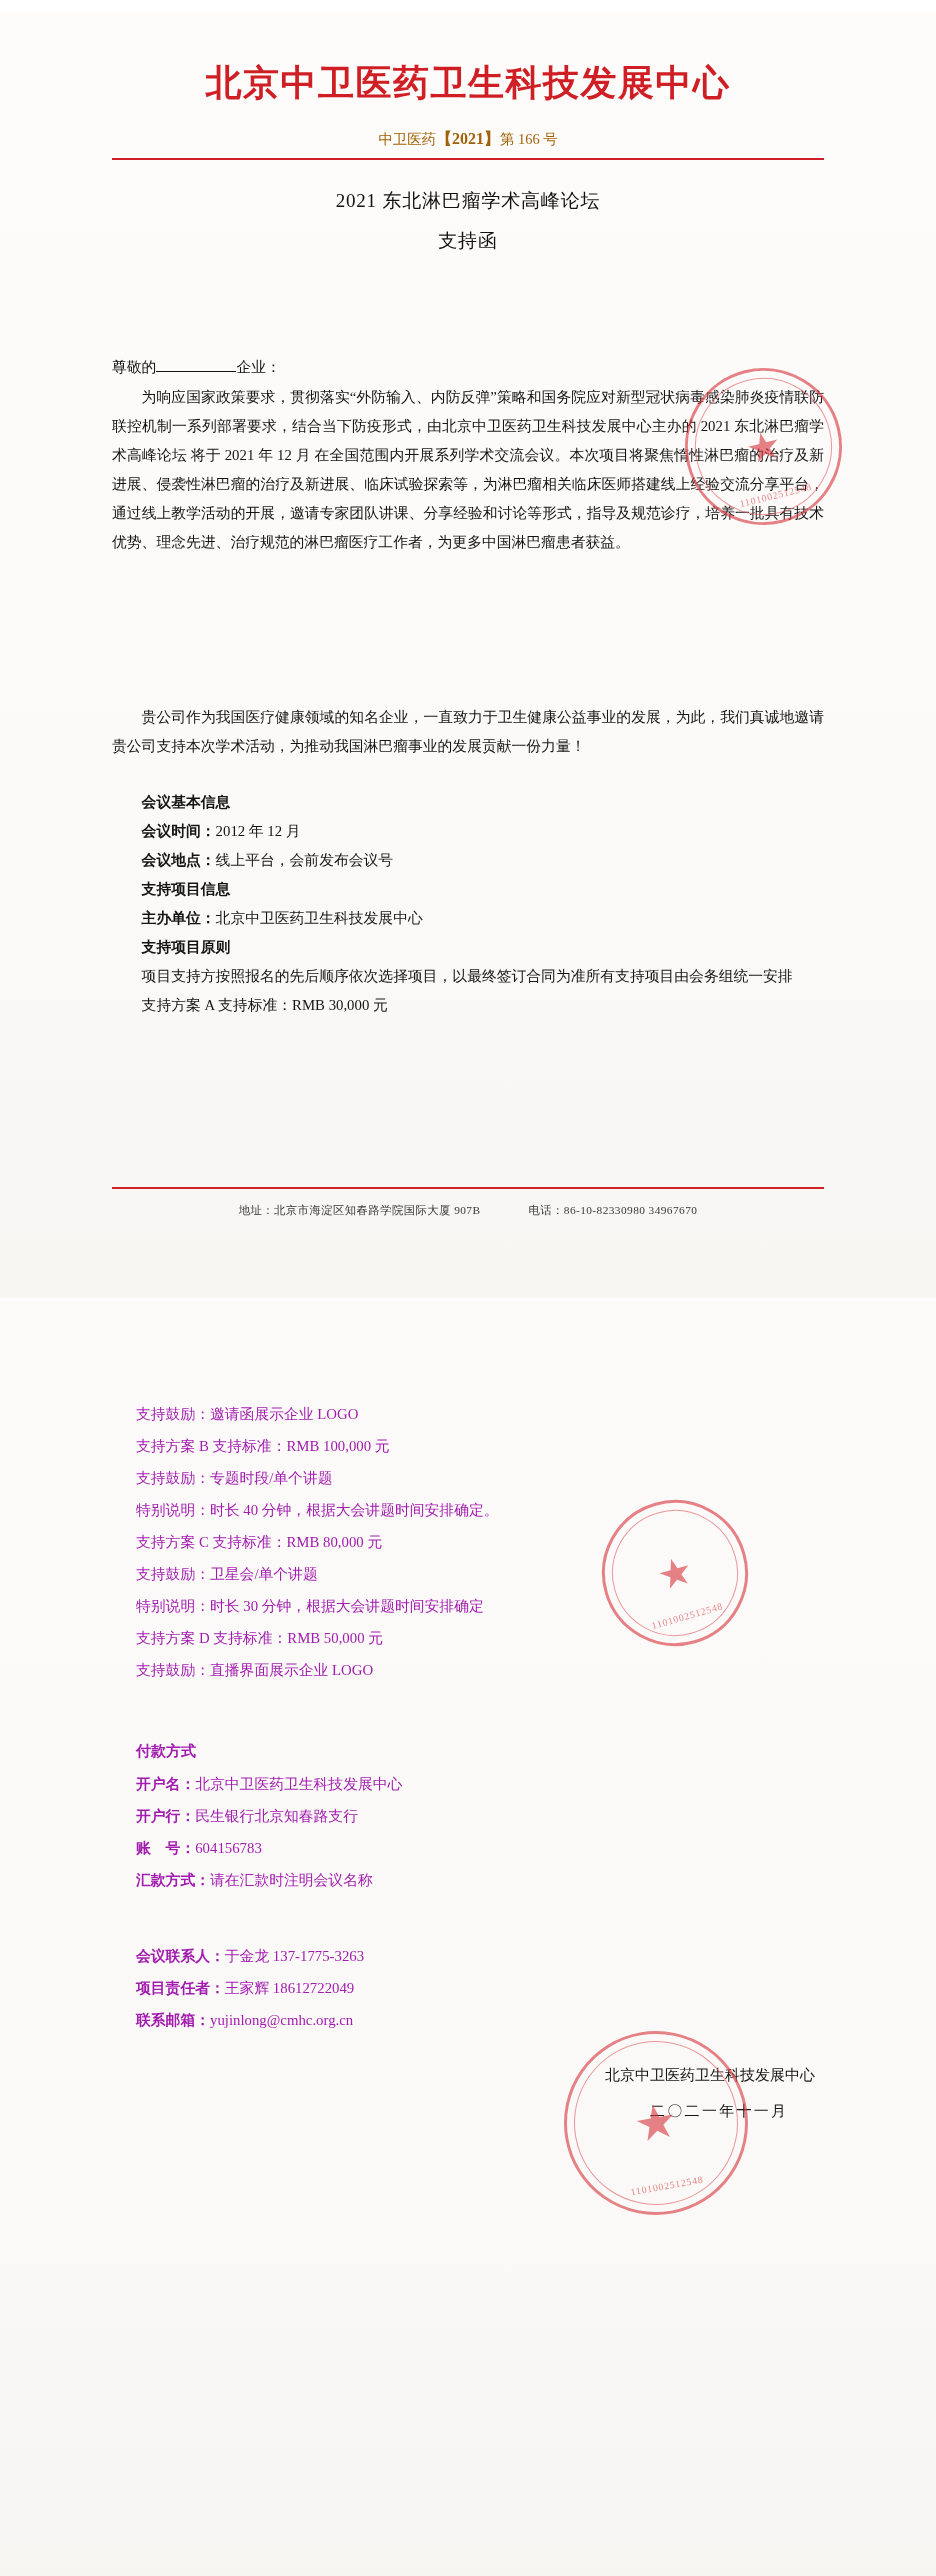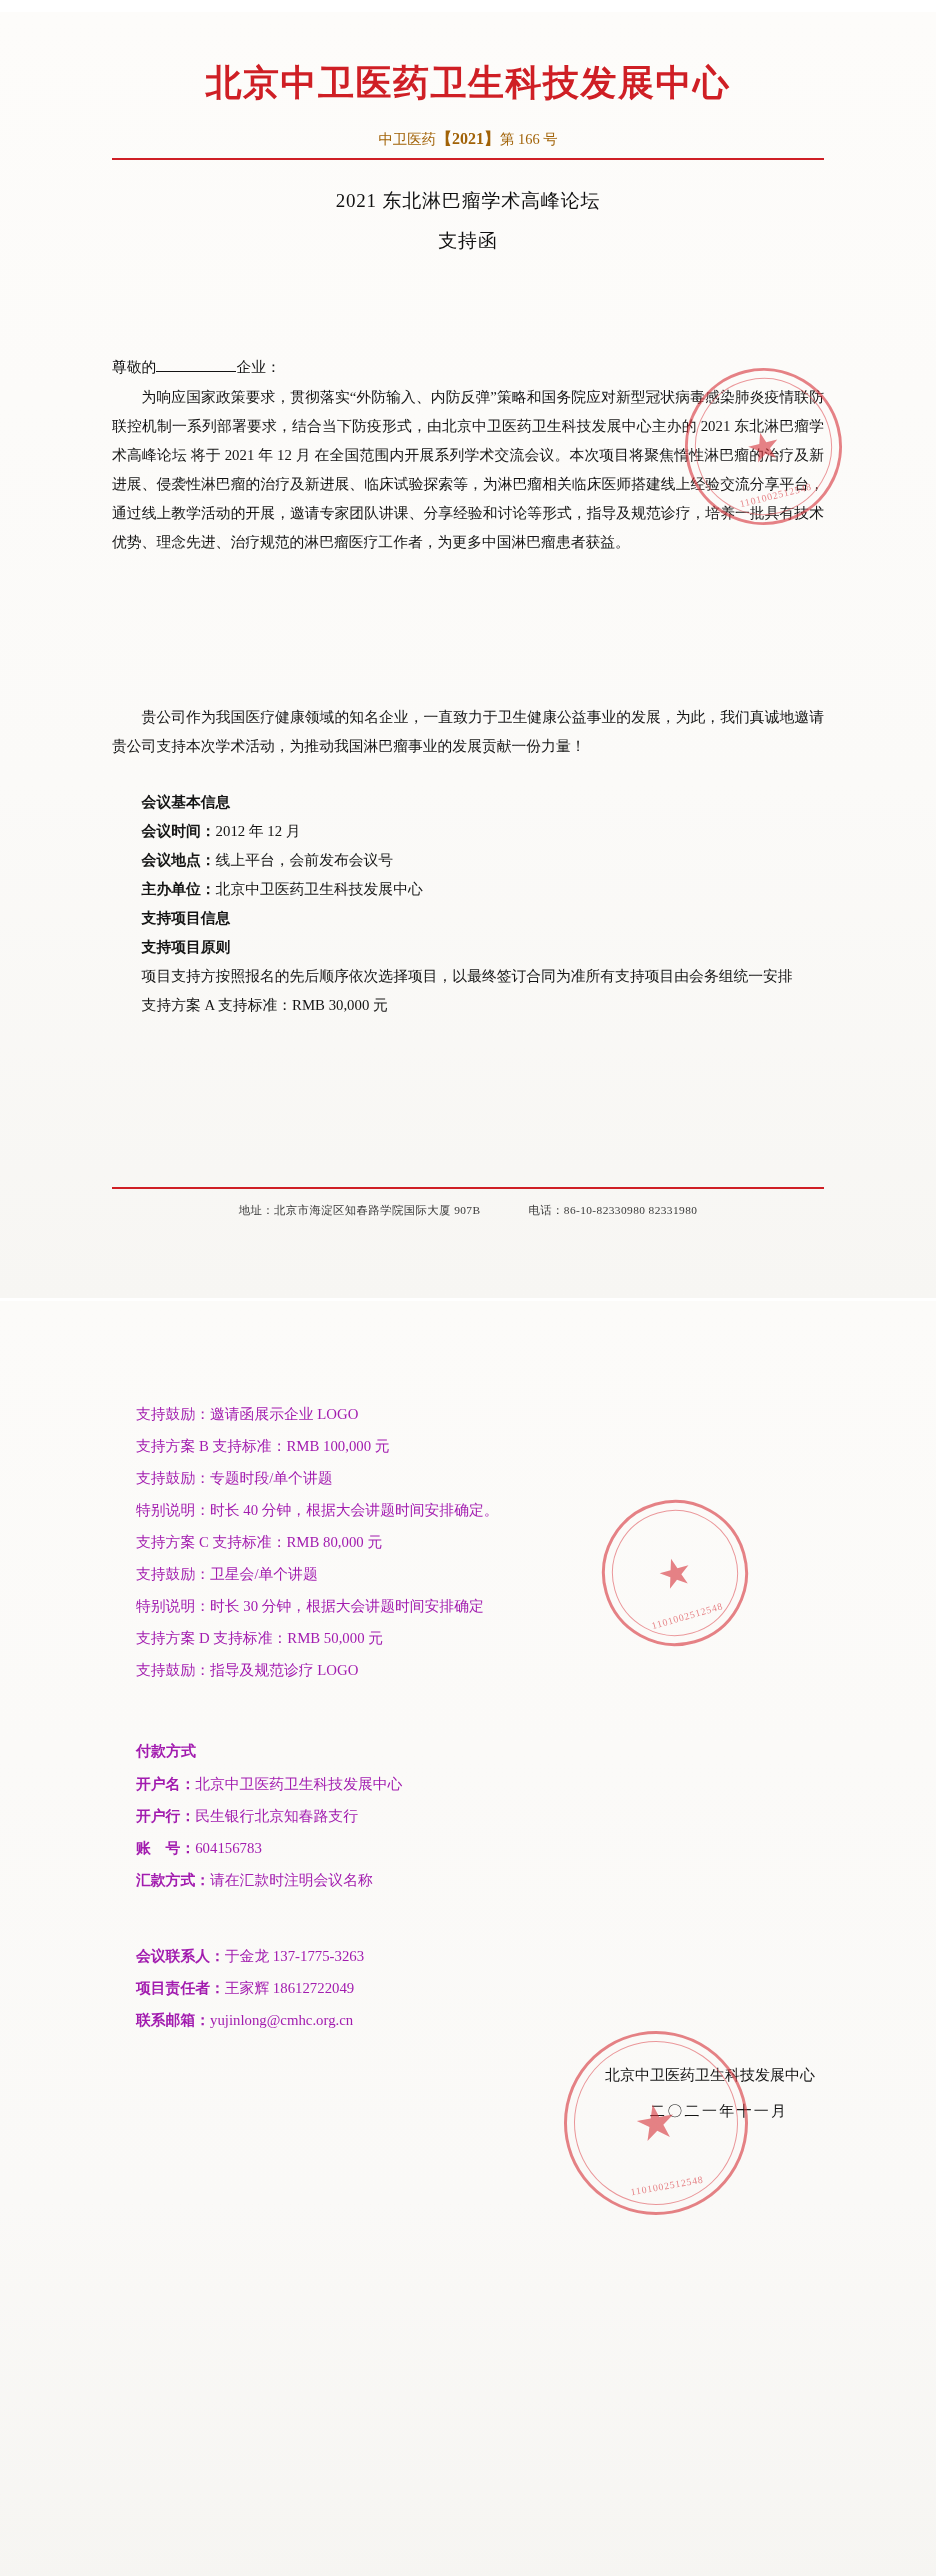--- a/index.html
+++ b/index.html
@@ -247,48 +247,48 @@
 
   <div class="body-block info-block">
     <div class="info-line sect">会议基本信息</div>
 
     <div class="info-line">
       <span class="lbl">会议时间：</span><span>2012 年 12 月</span>
     </div>
     <div class="info-line">
       <span class="lbl">会议地点：</span><span>线上平台，会前发布会议号</span>
     </div>
+    <div class="info-line sect">支持项目信息</div>
+
     <div class="info-line">
       <span class="lbl">主办单位：</span><span>北京中卫医药卫生科技发展中心</span>
     </div>
 
-    <div class="info-line sect">支持项目信息</div>
-
     <div class="info-line sect">支持项目原则</div>
     <div class="para">项目支持方按照报名的先后顺序依次选择项目，以最终签订合同为准所有支持项目由会务组统一安排</div>
 
     <div class="info-line">支持方案 A 支持标准：RMB 30,000 元</div>
   </div>
 
   <div class="red-rule bottom"></div>
 
   <div class="footer-info">
-    <span>地址：</span><span>北京市海淀区知春路学院国际大厦 907B</span><span class="gap"></span><span>电话：</span><span>86-10-82330980  82331980</span>
+    <span>地址：</span><span>北京市海淀区知春路学院国际大厦 907B</span><span class="gap"></span><span>电话：</span><span>86-10-82330980  34967670</span>
   </div>
 
   <div class="s2 s2-list">
     <div>支持鼓励：邀请函展示企业 LOGO</div>
     <div>支持方案 B 支持标准：RMB 100,000 元</div>
     <div>支持鼓励：专题时段/单个讲题</div>
     <div>特别说明：时长 40 分钟，根据大会讲题时间安排确定。</div>
     <div>支持方案 C 支持标准：RMB 80,000 元</div>
     <div>支持鼓励：卫星会/单个讲题</div>
     <div>特别说明：时长 30 分钟，根据大会讲题时间安排确定</div>
     <div>支持方案 D 支持标准：RMB 50,000 元</div>
-    <div>支持鼓励：指导及规范诊疗 LOGO</div>
+    <div>支持鼓励：直播界面展示企业 LOGO</div>
   </div>
 
   <div class="s2 s2-pay-title">付款方式</div>
 
   <div class="s2 s2-pay">
     <div class="kv">
       <span class="k b">开户名：</span><span>北京中卫医药卫生科技发展中心</span>
     </div>
     <div class="kv">
       <span class="k b">开户行：</span><span>民生银行北京知春路支行</span>

